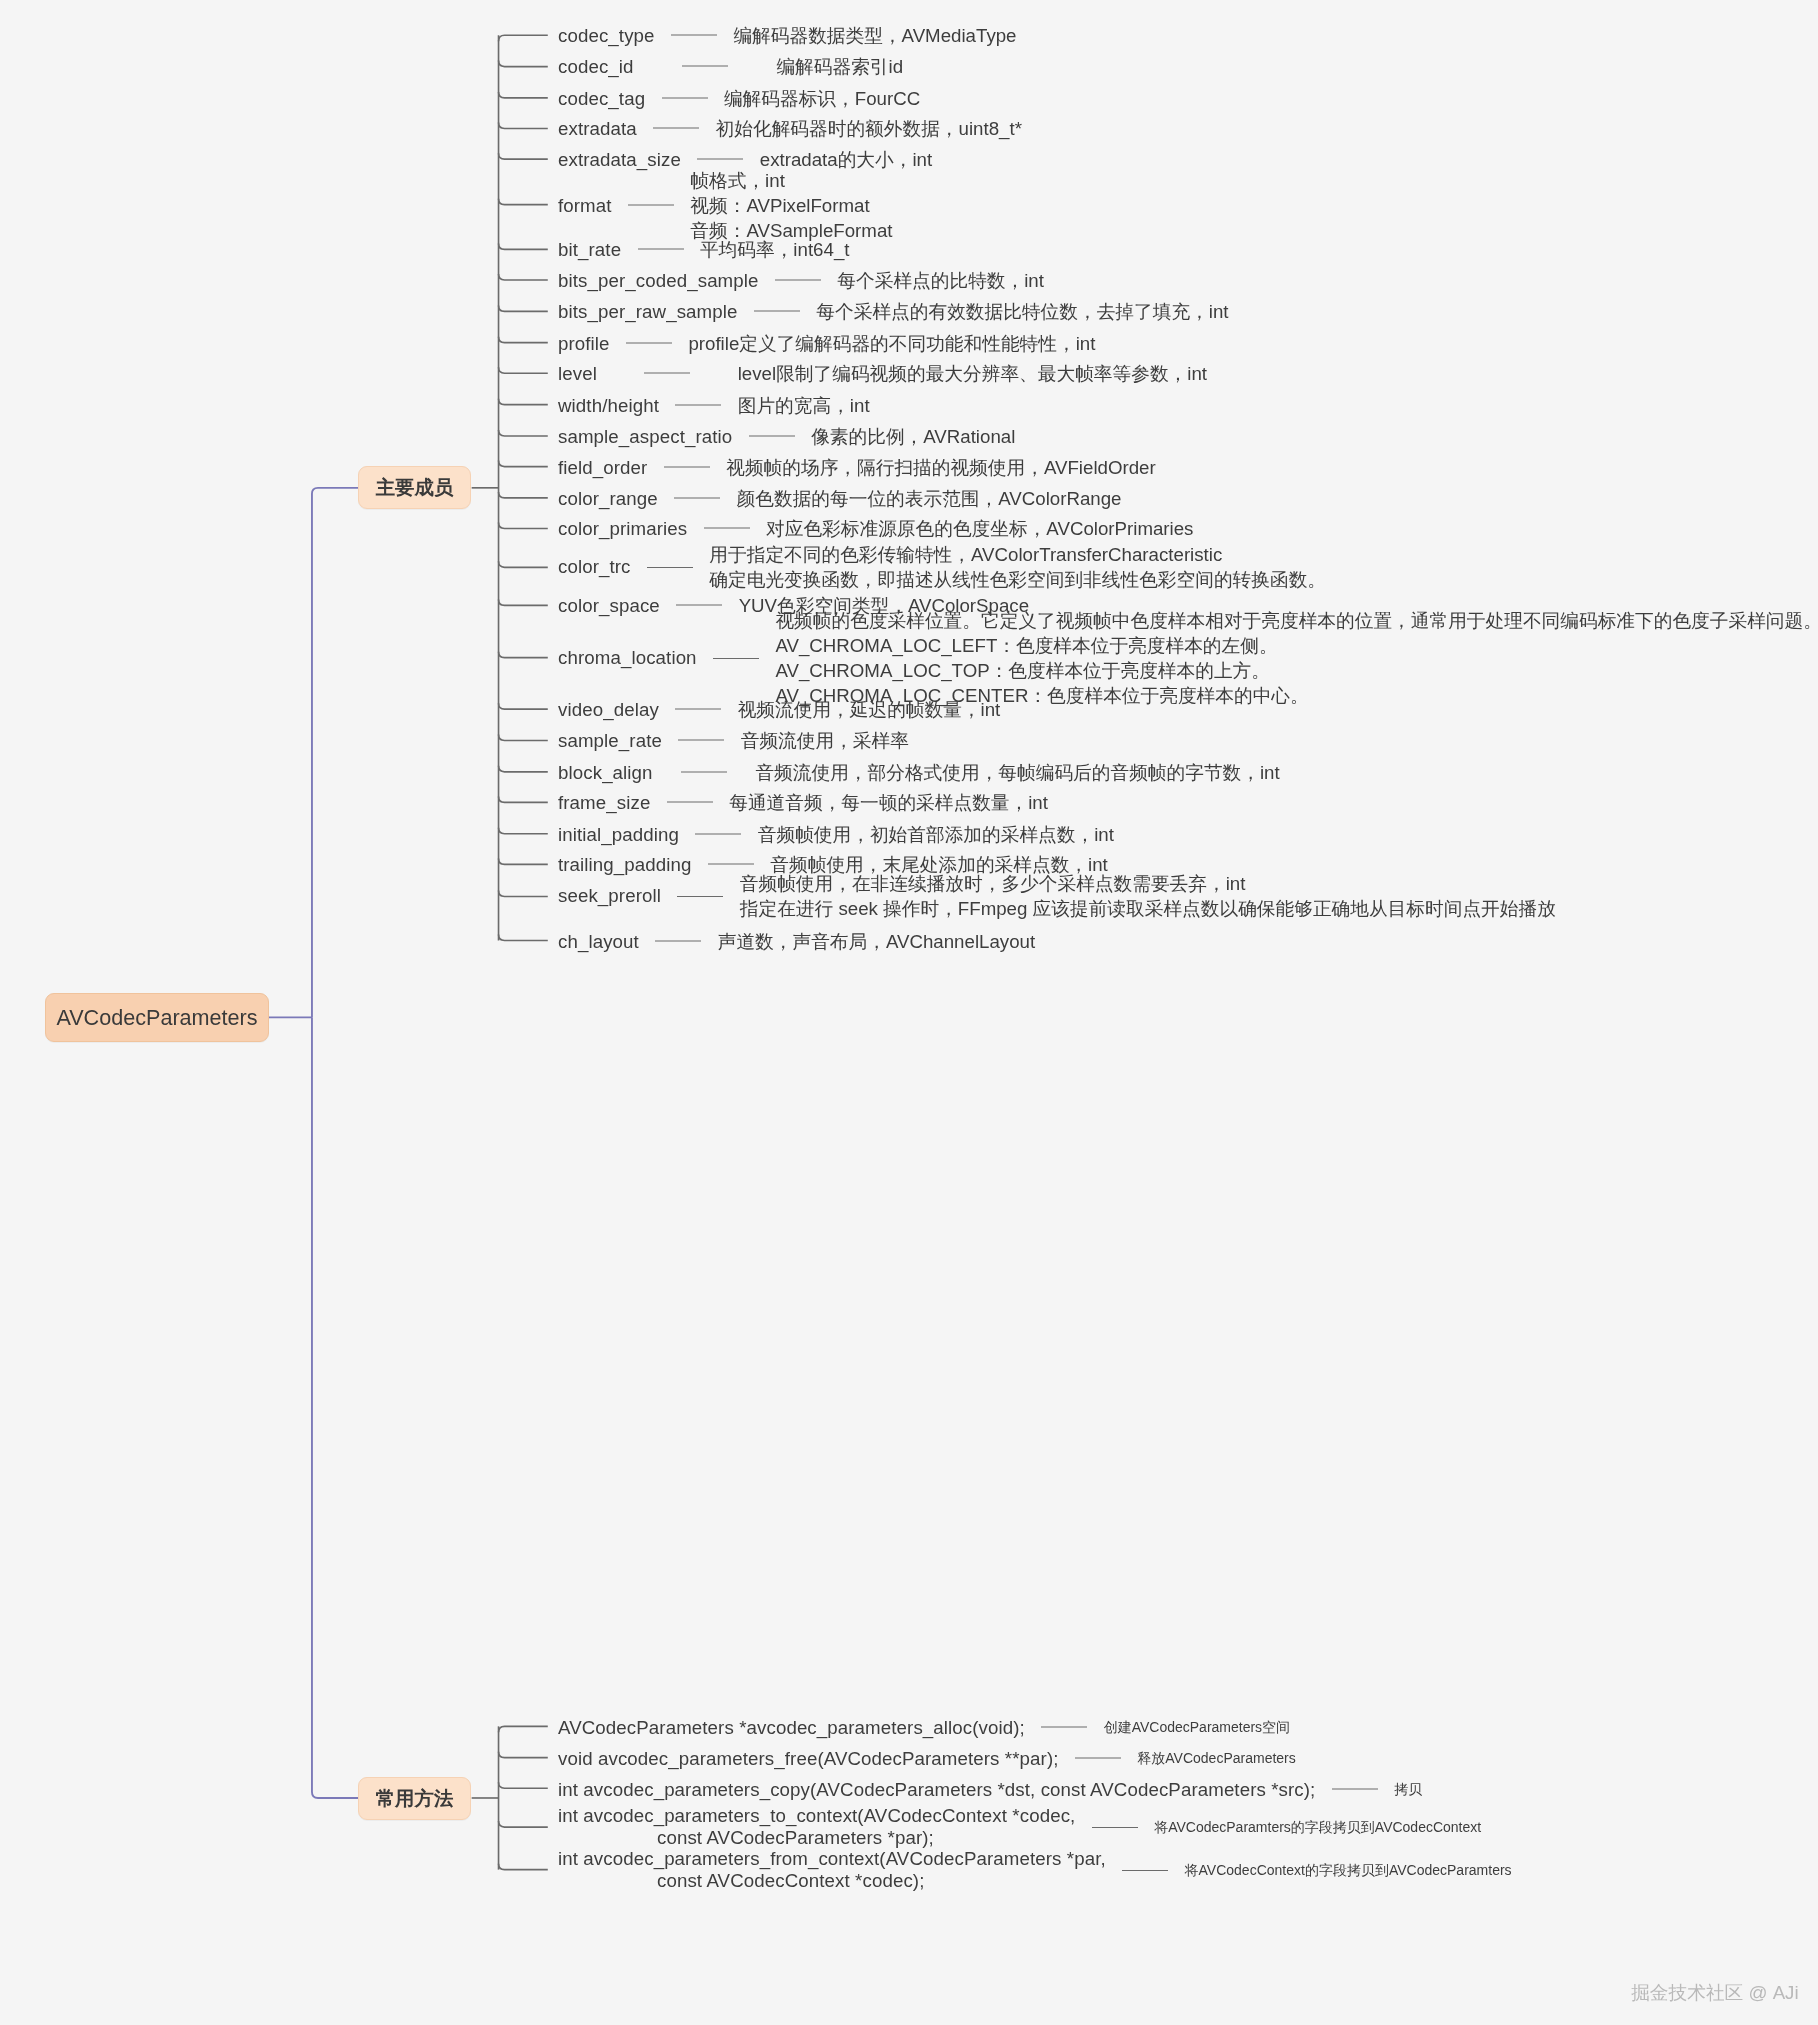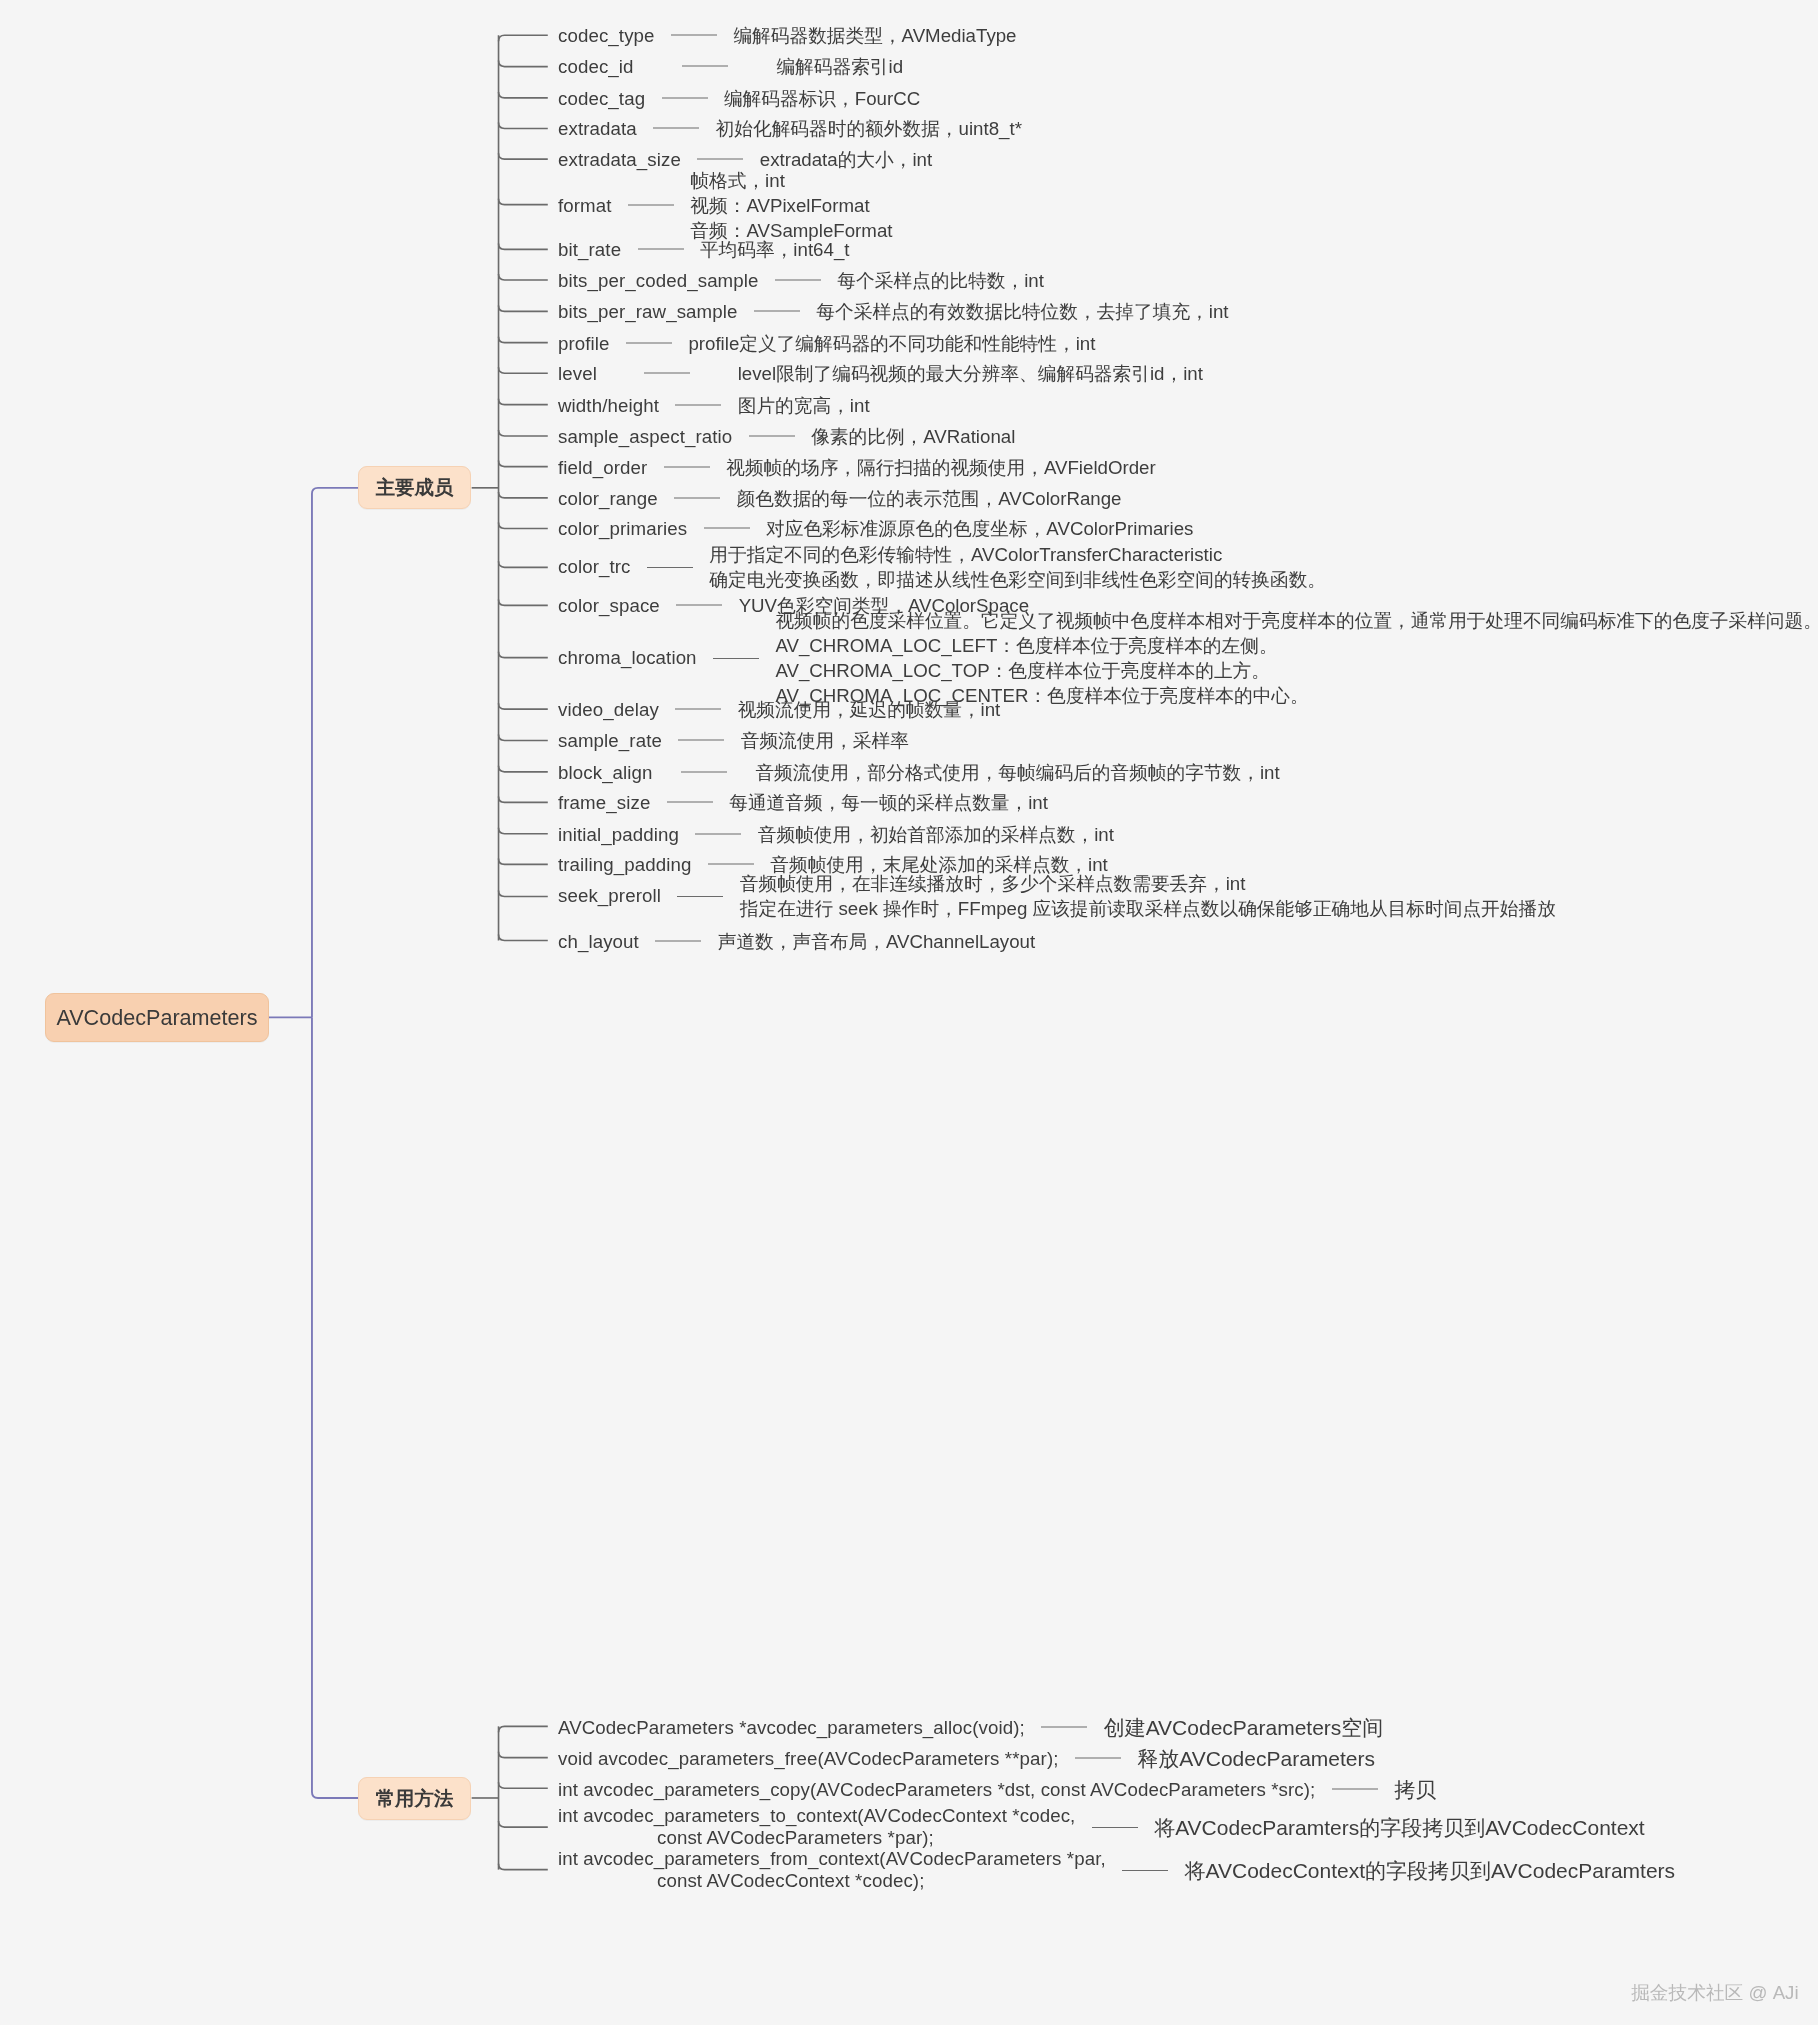--- a/index.html
+++ b/index.html
@@ -67,21 +67,21 @@
     flex: none;
   }
   .row-desc {
     font-size: 18.7px;
     color: #3d3d3d;
   }
   .row-desc div { line-height: 25px; }
 
   
   .mrow .row-name { font-size: 18.7px; }
-  .mrow .row-desc { font-size: 21px; }
+  .mrow .row-desc { font-size: 14px; }
 
   
   #watermark {
     position: absolute;
     right: 19.4px;
     bottom: 19.4px;
     font-size: 18.7px;
     color: #b9b9b9;
   }
 </style>
@@ -219,21 +219,21 @@
       <div class="row-name">profile</div>
       <div class="row-dash"></div>
       <div class="row-desc">
         <div>profile定义了编解码器的不同功能和性能特性，int</div>
       </div>
     </div>
     <div class="row " style="left: 558px; top: 373px; transform: translateY(-50%); gap: 31px;">
       <div class="row-name">level</div>
       <div class="row-dash"></div>
       <div class="row-desc">
-        <div>level限制了编码视频的最大分辨率、编解码器索引id，int</div>
+        <div>level限制了编码视频的最大分辨率、最大帧率等参数，int</div>
       </div>
     </div>
     <div class="row " style="left: 558px; top: 405px; transform: translateY(-50%);">
       <div class="row-name">width/height</div>
       <div class="row-dash"></div>
       <div class="row-desc">
         <div>图片的宽高，int</div>
       </div>
     </div>
     <div class="row " style="left: 558px; top: 436px; transform: translateY(-50%);">

